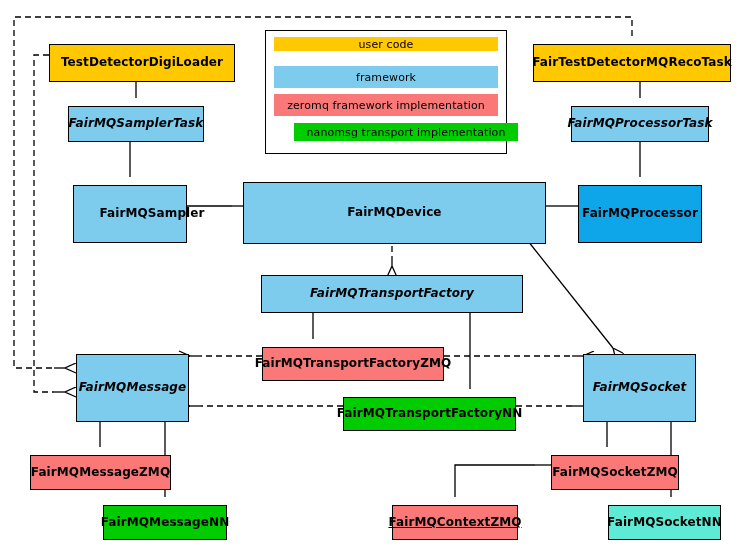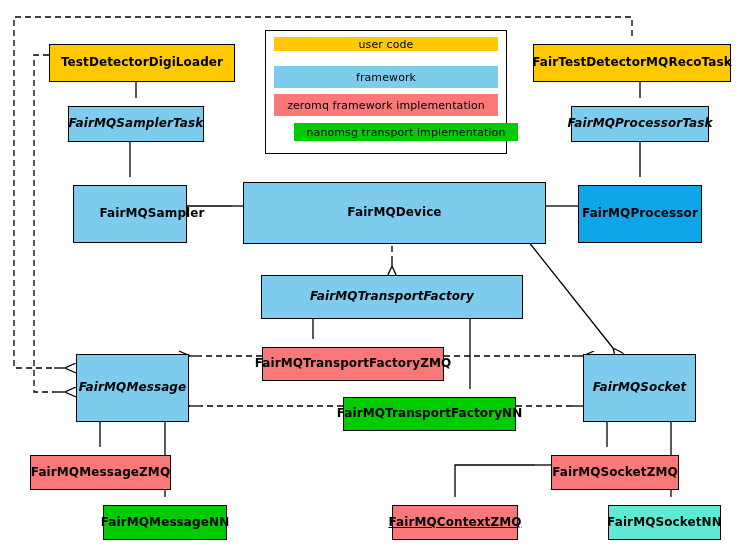--- a/index.html
+++ b/index.html
@@ -174,21 +174,21 @@
   <div class="node abstract" style="left:68px; top:98px; width:136px; height:36px; background:#7DCCEE;">FairMQSamplerTask</div>
 
   <div class="node abstract" style="left:571px; top:98px; width:138px; height:36px; background:#7DCCEE;">FairMQProcessorTask</div>
 
   <div class="node" style="left:73px; top:177px; width:114px; height:58px; background:#7DCCEE;padding-left:44px;">FairMQSampler</div>
 
   <div class="node" style="left:243px; top:174px; width:303px; height:62px; background:#7DCCEE;">FairMQDevice</div>
 
   <div class="node" style="left:578px; top:177px; width:124px; height:58px; background:#0ea5e9;">FairMQProcessor</div>
 
-  <div class="node abstract" style="left:261px; top:267px; width:262px; height:44px; background:#7DCCEE;">FairMQTransportFactory</div>
+  <div class="node abstract" style="left:261px; top:267px; width:262px; height:38px; background:#7DCCEE;">FairMQTransportFactory</div>
 
   <div class="node" style="left:262px; top:339px; width:182px; height:34px; background:#FA7878;">FairMQTransportFactoryZMQ</div>
 
   <div class="node" style="left:343px; top:389px; width:173px; height:34px; background:#00CC00;">FairMQTransportFactoryNN</div>
 
   <div class="node abstract" style="left:76px; top:346px; width:113px; height:68px; background:#7DCCEE;">FairMQMessage</div>
 
   <div class="node abstract" style="left:583px; top:346px; width:113px; height:68px; background:#7DCCEE;">FairMQSocket</div>
 
   <div class="node" style="left:30px; top:447px; width:141px; height:35px; background:#FA7878;">FairMQMessageZMQ</div>

